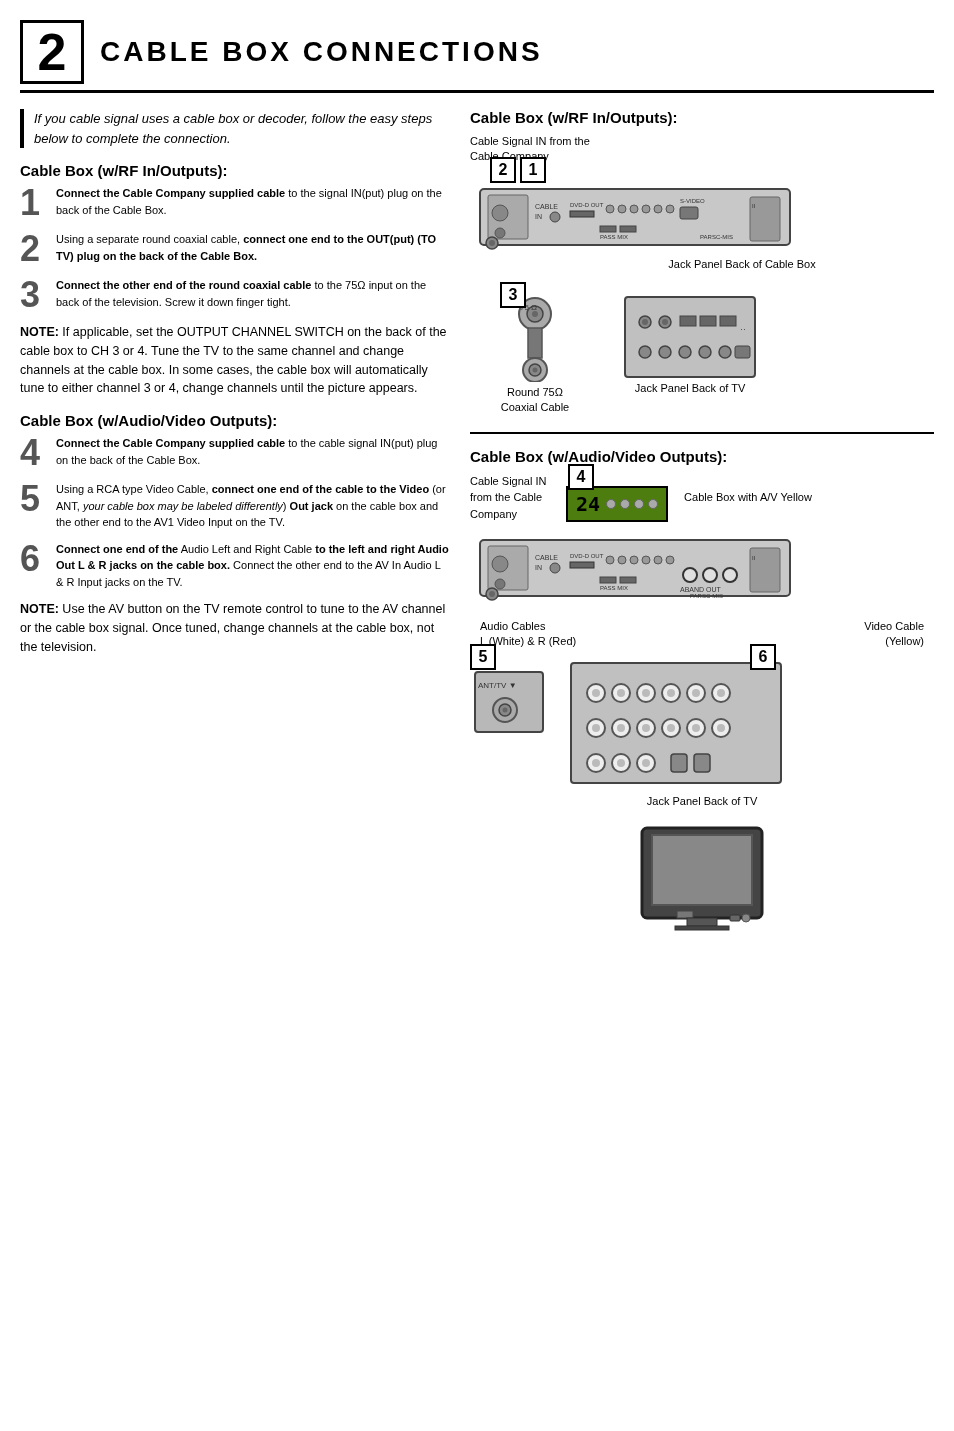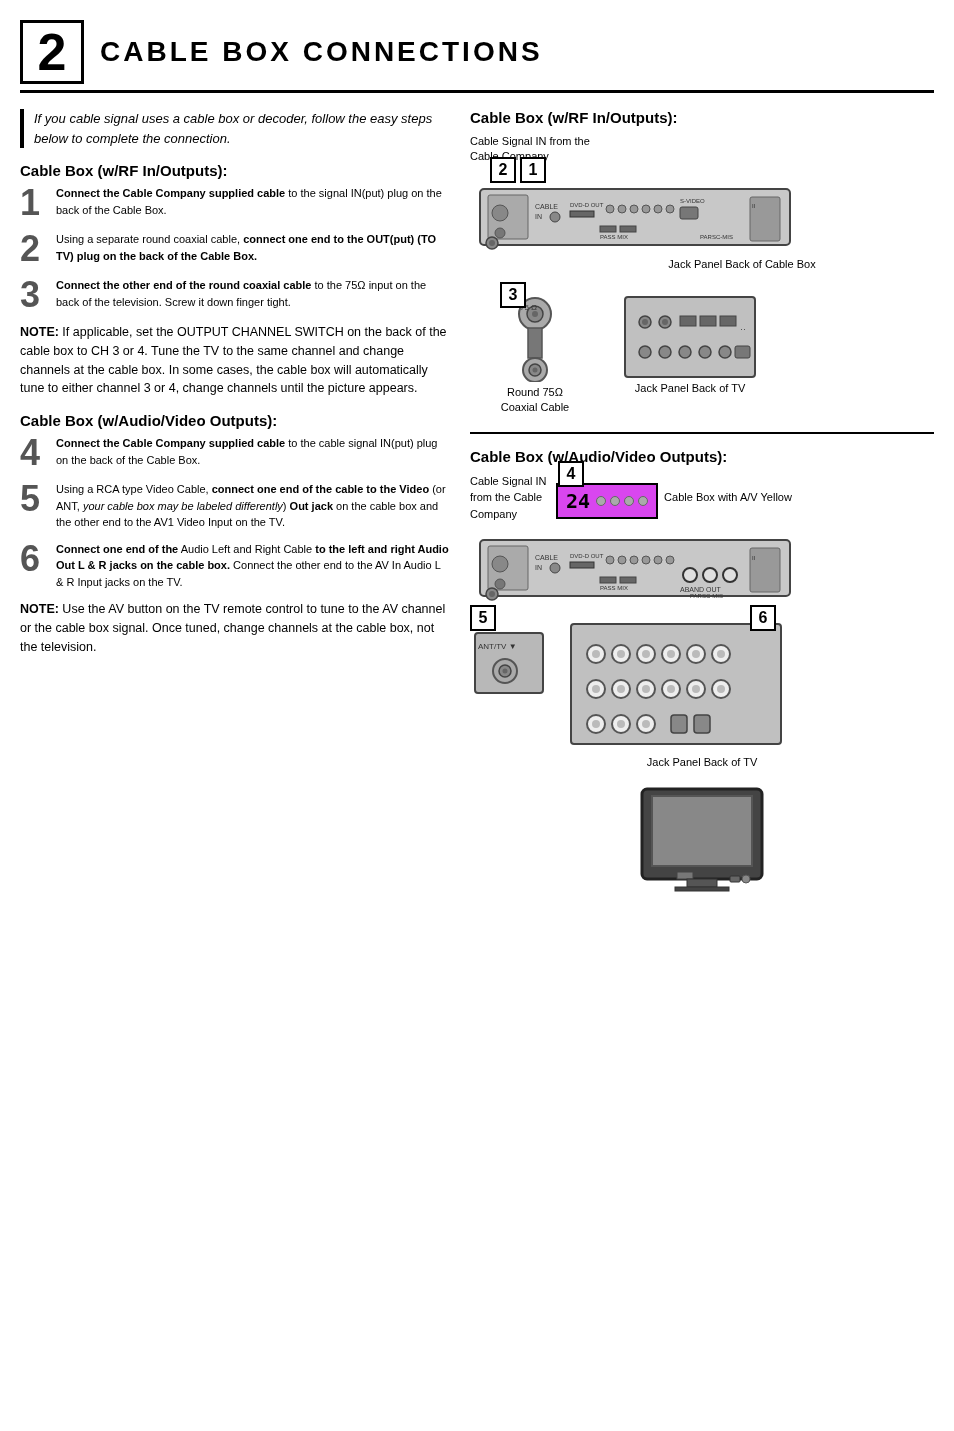--- a/index.html
+++ b/index.html
@@ -318,29 +318,29 @@
           </div>
         </div>
       </div>
 
       <hr class="section-divider">
 
       <div class="diagram-title">Cable Box (w/Audio/Video Outputs):</div>
 
       <div style="position:relative;">
 
-        <div style="display:flex; align-items:center; gap:6px; margin-bottom:8px;">
+        <div style="display:flex; align-items:flex-end; gap:16px; margin-bottom:8px;">
 
           <div style="font-size:11px; line-height:1.5; min-width:80px;">
             Cable Signal IN<br>from the Cable<br>Company
           </div>
 
           <div style="position:relative;">
             <div style="background:#fff; border:2.5px solid #000; font-size:16px; font-weight:900; width:26px; height:26px; display:flex; align-items:center; justify-content:center; position:absolute; top:-14px; left:2px; z-index:2;">4</div>
-            <div style="display:flex; align-items:center; gap:6px; background:#d946ef; border:2px solid #000; padding:4px 8px; margin-top:8px;">
+            <div style="display:flex; align-items:center; gap:6px; background:#4d7c0f; border:2px solid #000; padding:4px 8px; margin-top:8px;">
               <span style="font-size:20px; font-weight:900; font-family:monospace;">24</span>
               <div style="display:flex; gap:4px;">
                 <div style="width:10px; height:10px; border-radius:50%; border:1.5px solid #666; background:#aaa;"></div>
                 <div style="width:10px; height:10px; border-radius:50%; border:1.5px solid #666; background:#aaa;"></div>
                 <div style="width:10px; height:10px; border-radius:50%; border:1.5px solid #666; background:#aaa;"></div>
                 <div style="width:10px; height:10px; border-radius:50%; border:1.5px solid #666; background:#aaa;"></div>
               </div>
             </div>
           </div>
 
@@ -373,20 +373,24 @@
             <text x="282" y="30" font-size="6" fill="#333">II</text>
             <text x="220" y="68" font-size="6" fill="#333">PARSC-MIS</text>
             <text x="130" y="60" font-size="6" fill="#333">PASS MIX</text>
             <rect x="130" y="47" width="16" height="6" fill="#666" stroke="#444" stroke-width="1"></rect>
             <rect x="150" y="47" width="16" height="6" fill="#666" stroke="#444" stroke-width="1"></rect>
             <circle cx="22" cy="64" r="6" fill="#888" stroke="#444" stroke-width="1.5"></circle>
             <circle cx="22" cy="64" r="3" fill="#666"></circle>
           </svg>
         </div>
 
+        <div style="display:flex; justify-content:space-between; align-items:flex-start; margin-bottom:8px; padding: 0 10px;">
+          <div style="font-size:11px; line-height:1.4;">Audio Cables<br>L (White) &amp; R (Red)</div>
+          <div style="font-size:11px; line-height:1.4; text-align:right;">Video Cable<br>(Yellow)</div>
+        </div>
 
         <div style="position:relative; display:flex; gap:16px; align-items:flex-start;">
 
           <div style="position:relative; display:flex; flex-direction:column; align-items:center;">
             <div style="background:#fff; border:2.5px solid #000; font-size:16px; font-weight:900; width:26px; height:26px; display:flex; align-items:center; justify-content:center; position:absolute; top:-14px; left:0; z-index:2;">5</div>
             <svg width="80" height="80">
               <rect x="5" y="14" width="68" height="60" rx="3" fill="#b8b8b8" stroke="#444" stroke-width="2"></rect>
               <text x="8" y="30" font-size="8" fill="#333">ANT/TV ▼</text>
               <circle cx="35" cy="52" r="12" fill="#aaa" stroke="#555" stroke-width="2"></circle>
               <circle cx="35" cy="52" r="6" fill="#888" stroke="#444" stroke-width="1.5"></circle>

